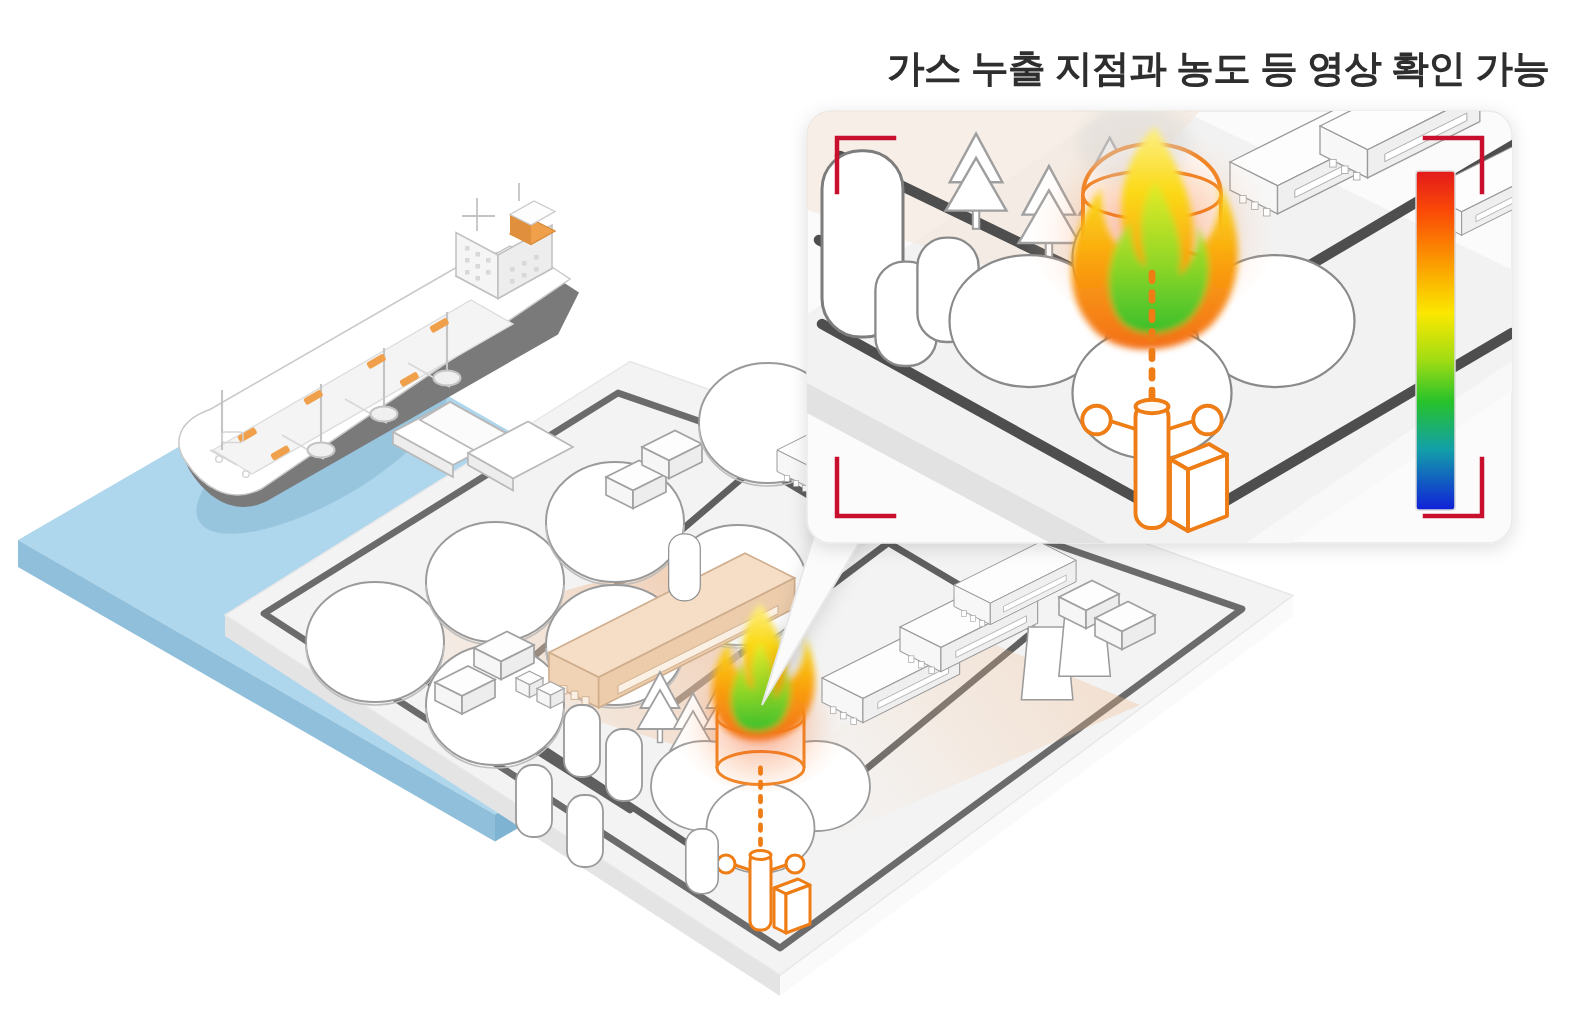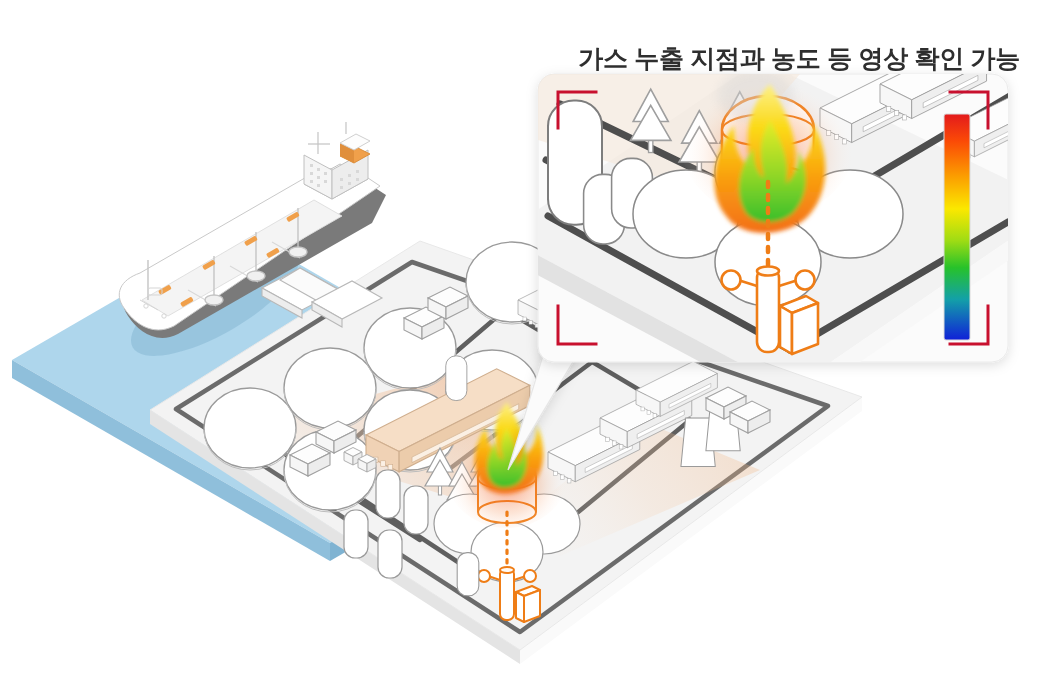--- a/index.html
+++ b/index.html
@@ -23,21 +23,21 @@
     left: 0;
     top: 0;
     width: 1060px;
     height: 685px;
     display: block;
   }
   #headline {
     position: absolute;
     right: 24px;
     top: 26px;
-    margin: 16px;
+    margin: 3px;
     font-size: 25px;
     font-weight: bold;
     letter-spacing: -0.3px;
     color: #2e2e2e;
     white-space: nowrap;
     font-family: "Liberation Sans", "DejaVu Sans", sans-serif;
   }
 </style>
 </head>
 <body>

